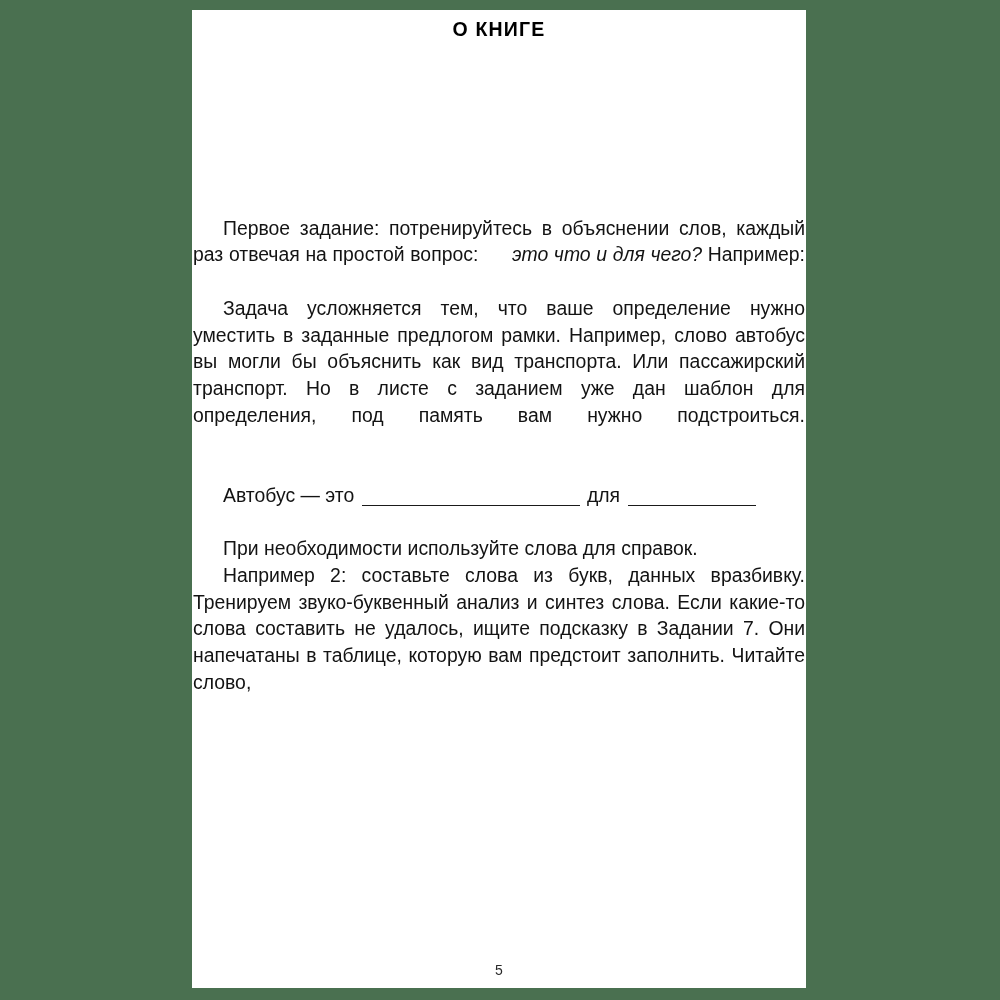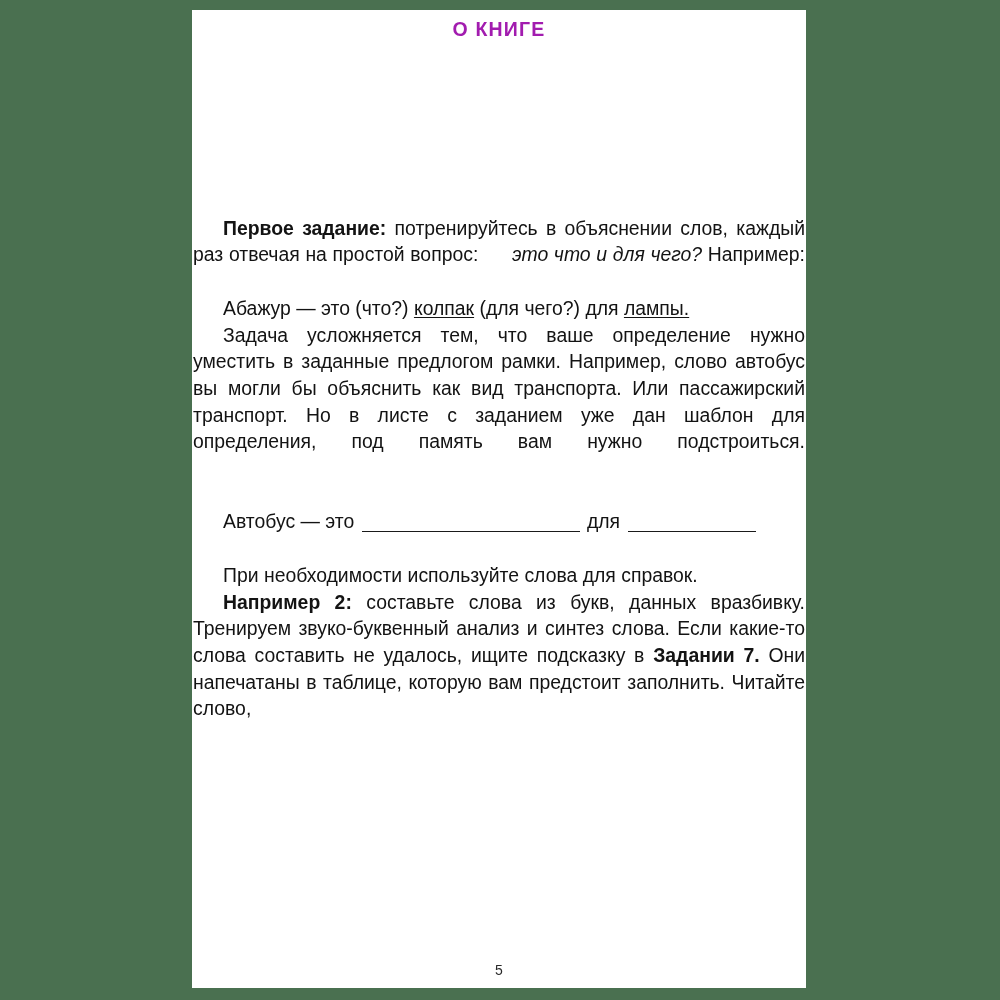--- a/index.html
+++ b/index.html
@@ -32,21 +32,21 @@
   }
   #page-title {
     position: absolute;
     left: 0;
     top: 8px;
     width: 614px;
     text-align: center;
     font-weight: bold;
     font-size: 19.5px;
     letter-spacing: 1.2px;
-    color: #a21caf;
+    color: #000000;
   }
   #body-text {
     position: absolute;
     left: 1px;
     top: 178px;
     width: 612px;
     font-size: 19.4px;
     line-height: 26.7px;
     color: #131313;
     text-align: justify;
@@ -63,21 +63,21 @@
   }
   
   #body-text p::after {
     content: "";
     display: inline-block;
     width: 100%;
   }
   #body-text p.nostretch::after {
     content: none;
   }
-  b, strong { font-weight: bold; }
+  b, strong { font-weight: normal; }
   i, em { font-style: italic; margin-left: 28px; }
   .u { text-decoration: underline; text-underline-offset: 2px; }
   .blank-long {
     display: inline-block;
     width: 218px;
     border-bottom: 1.6px solid #1a1a1a;
     vertical-align: -4px;
     margin: 0 2px;
   }
   .blank-short {
@@ -108,23 +108,20 @@
 
     <div id="body-text">
 
 
 
 
       <p class="gap-before">
         <b>Первое задание:</b><span> потренируйтесь в объяснении слов, каждый раз отвечая на простой вопрос: </span><i>это что и для чего?</i><span> Например:</span>
       </p>
 
-      <p class="nostretch">
-        <span>Абажур — это (что?) </span><span class="u">колпак</span><span> (для чего?) для </span><span class="u">лампы.</span>
-      </p>
 
       <p>Задача усложняется тем, что ваше определение нужно уместить в заданные предлогом рамки. Например, слово автобус вы могли бы объяснить как вид транспорта. Или пассажирский транспорт. Но в листе с заданием уже дан шаблон для определения, под память вам нужно подстроиться.</p>
 
       <p class="nostretch gap-before">
         <span>Автобус — это</span>
         <span class="blank-long"></span>
         <span>для</span>
         <span class="blank-short"></span>
       </p>
 

